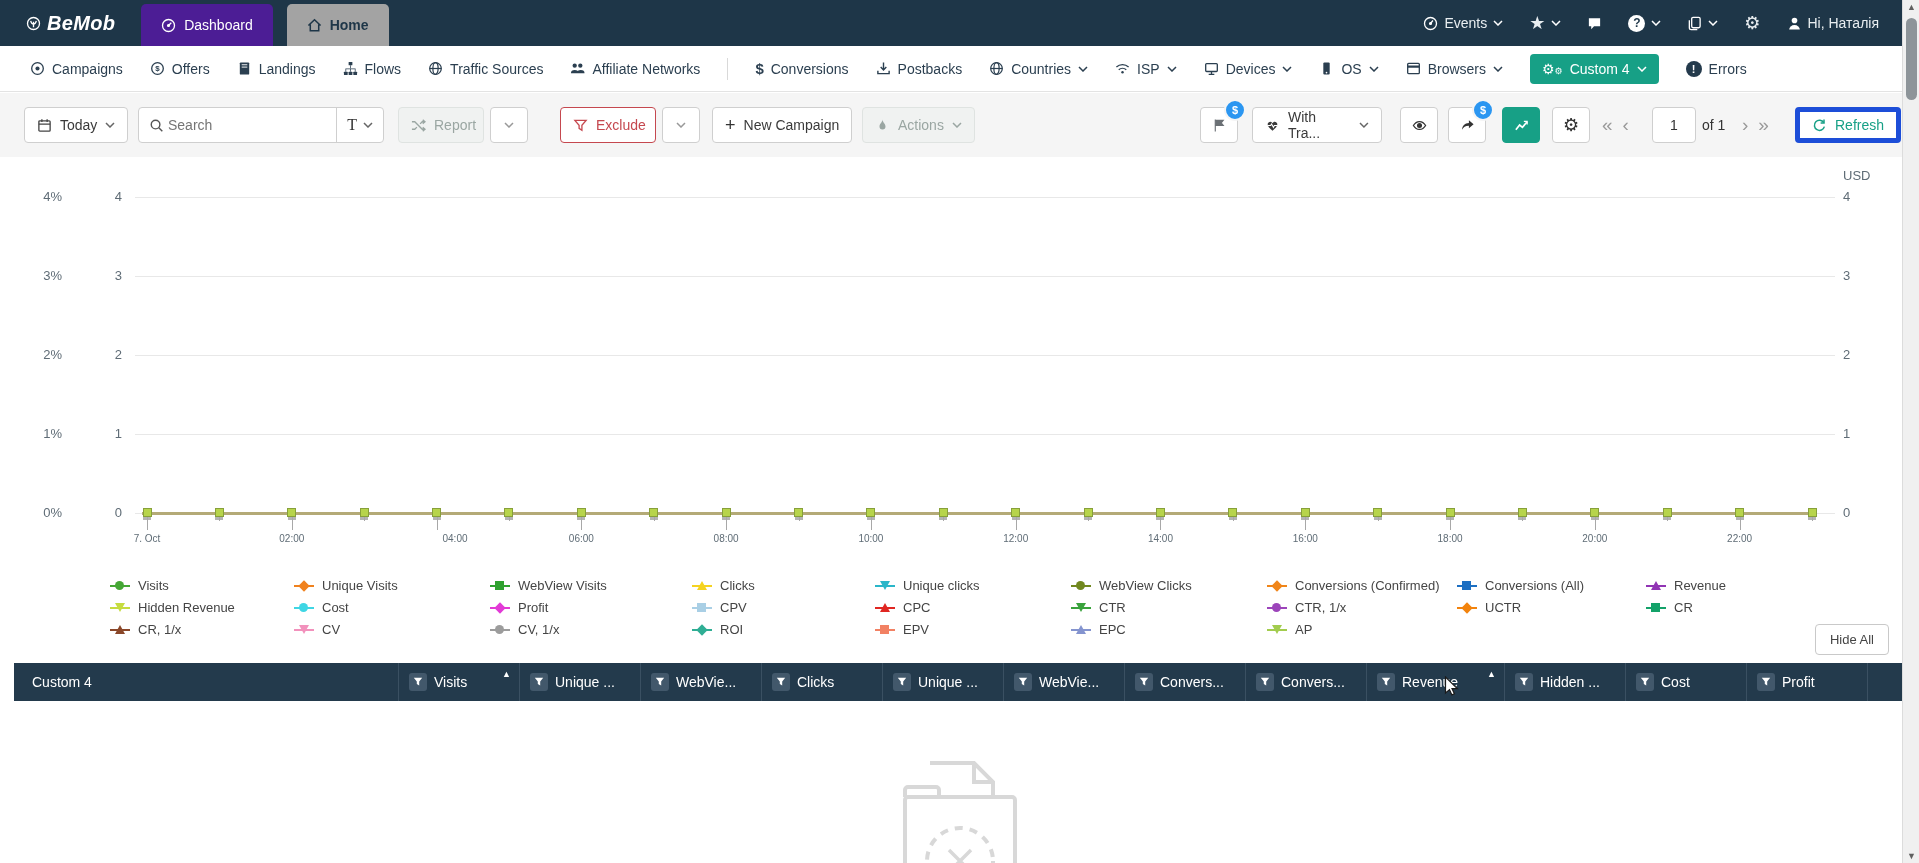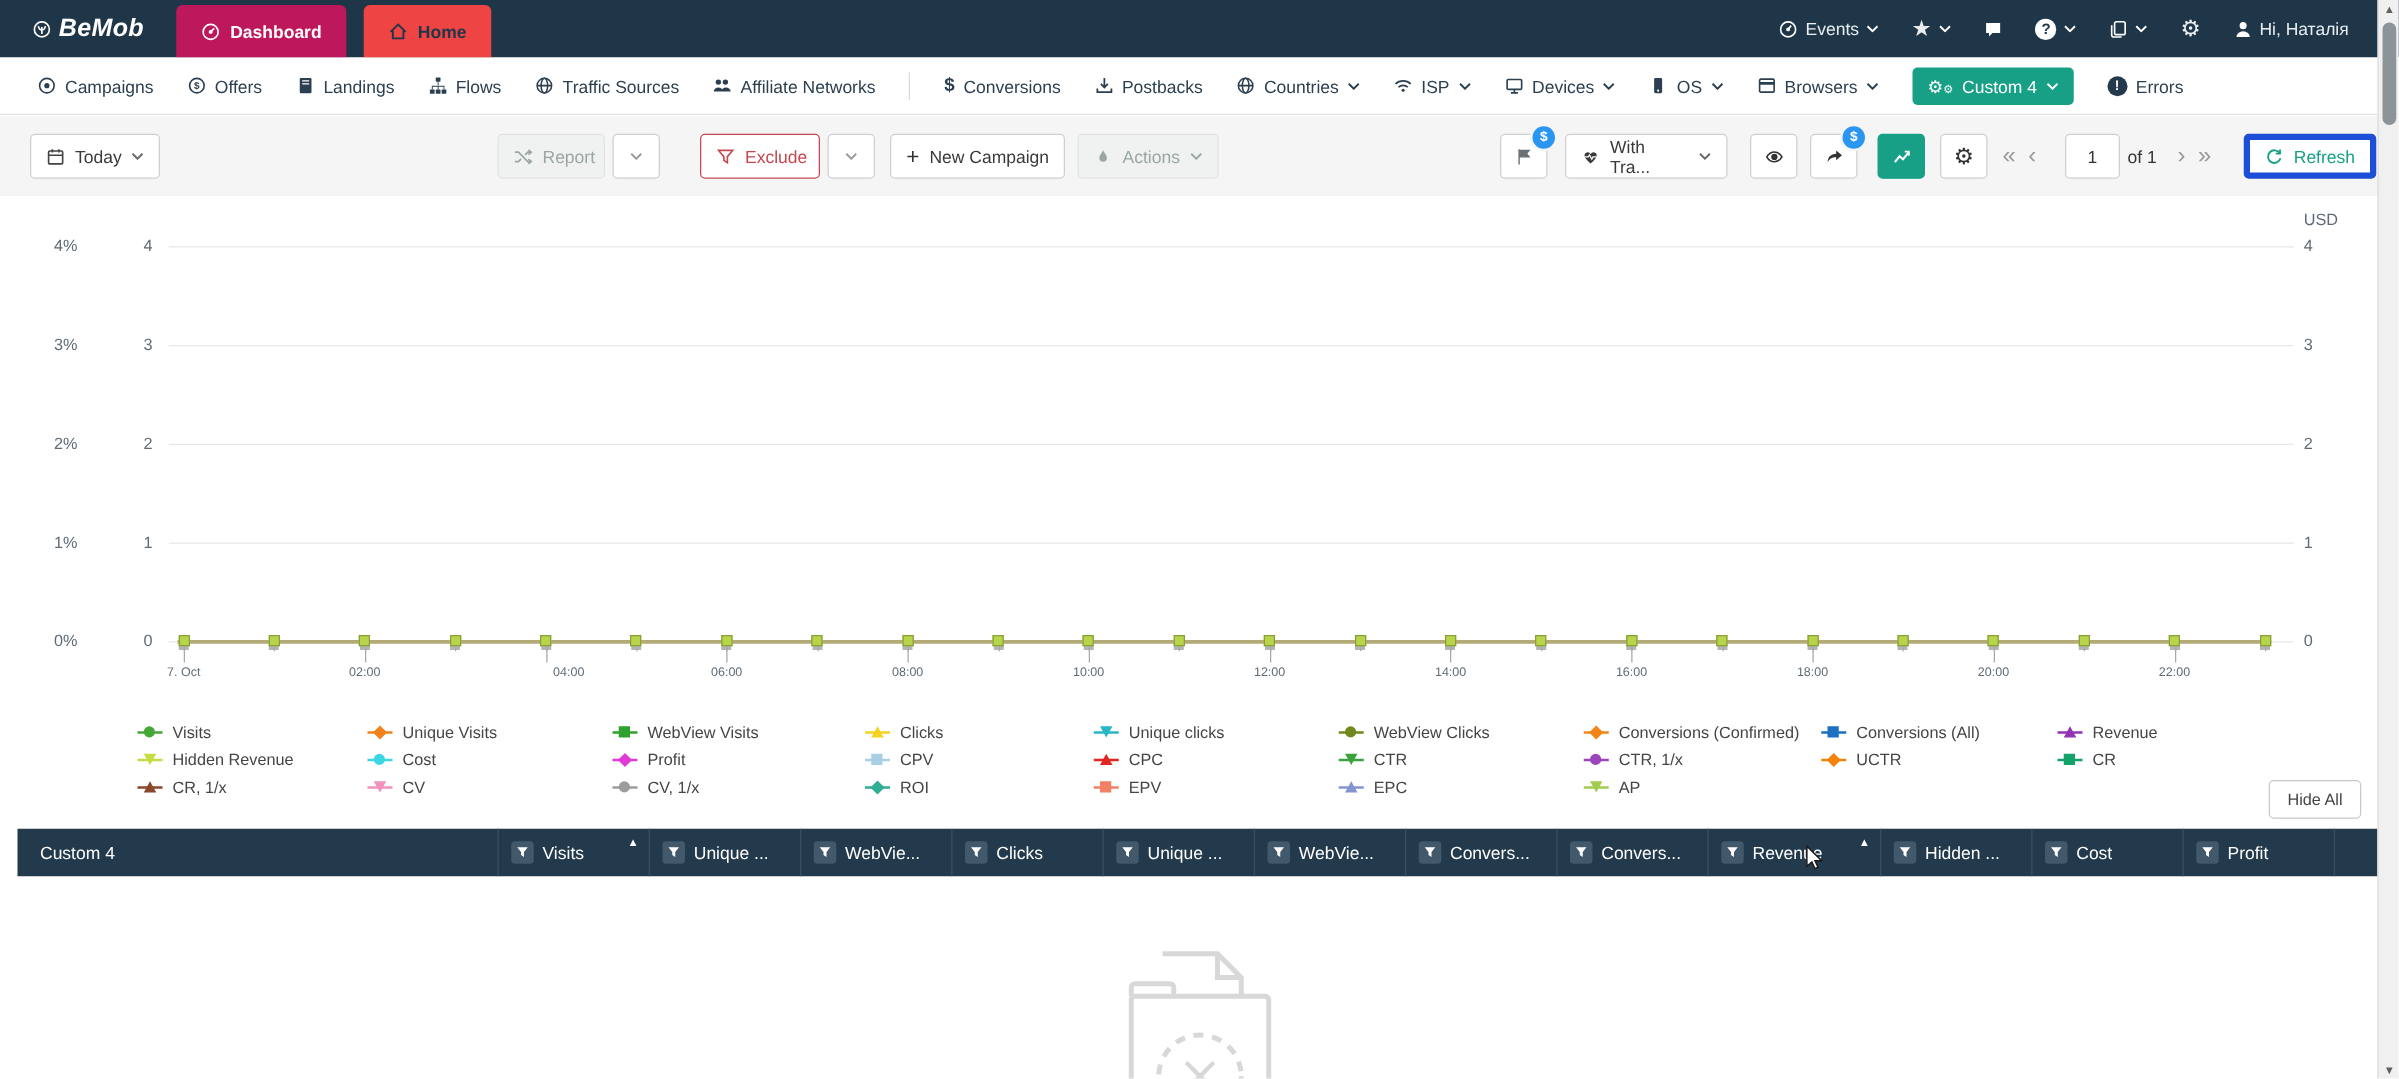--- a/index.html
+++ b/index.html
@@ -9,22 +9,22 @@
   .ic{width:15px;height:15px;flex:0 0 auto;}
   .car{width:10px;height:6px;}
 
   
   .topbar{position:absolute;left:0;top:0;width:100%;height:46px;background:#1e3648;
           display:flex;align-items:center;color:#eef3f5;}
   .logo{display:flex;align-items:center;gap:6px;margin:0 26px 0 26px;font-weight:bold;
         font-style:italic;font-size:20px;color:#fff;letter-spacing:.3px;}
   .tab{height:42px;margin-top:4px;display:flex;align-items:center;gap:8px;padding:0 20px;
        border-radius:5px 5px 0 0;cursor:pointer;}
-  .tab.dash{background:#be185d;color:#fff;margin-right:14px;font-weight:bold;}
-  .tab.home{background:#ef4444;color:#1e3648;font-weight:bold;}
+  .tab.dash{background:#4c1d95;color:#fff;margin-right:14px;}
+  .tab.home{background:#a3a3a3;color:#1e3648;font-weight:bold;}
   .top-right{margin-left:auto;display:flex;align-items:center;gap:26px;padding-right:40px;}
   .top-item{display:flex;align-items:center;gap:6px;cursor:pointer;color:#e9eef1;}
   .qmark{width:17px;height:17px;border-radius:50%;background:#fff;color:#1e3648;font-weight:bold;
          font-size:12px;display:flex;align-items:center;justify-content:center;}
   .gear-glyph{font-size:18px;line-height:1;}
 
   
   .navbar{position:absolute;left:0;top:46px;width:100%;height:46px;background:#fff;
           border-bottom:1px solid #e3e3e3;display:flex;align-items:center;gap:27px;
           padding-left:30px;color:#2b3f50;box-sizing:border-box;}
@@ -311,20 +311,33 @@
       <svg class="ic" viewBox="0 0 16 16" fill="none" stroke="#444" stroke-width="1.4">
           <rect x="2" y="3" width="12" height="11" rx="1"></rect>
           <path d="M2 6.6h12M5.2 1.4v2.8M10.8 1.4v2.8"></path>
         </svg>
       <span>Today</span>
       <svg class="car" viewBox="0 0 10 6" fill="none" stroke="#666" stroke-width="1.5">
           <path d="M1 1l4 4 4-4"></path>
         </svg>
     </div>
 
+    <div class="searchbox">
+      <svg class="ic mag" viewBox="0 0 16 16" fill="none" stroke="#555" stroke-width="1.5">
+          <circle cx="7" cy="7" r="4.6"></circle>
+          <path d="M10.5 10.5L14.2 14.2"></path>
+        </svg>
+      <input value="" placeholder="Search" style="">
+      <div class="tseg">
+        <span>T</span>
+        <svg class="car" viewBox="0 0 10 6" fill="none" stroke="#666" stroke-width="1.5">
+            <path d="M1 1l4 4 4-4"></path>
+          </svg>
+      </div>
+    </div>
 
     <div class="btn disabled" style="left:398px;width:86px;">
       <svg class="ic" viewBox="0 0 16 16" fill="none" stroke="#9aa6a2" stroke-width="1.4">
           <path d="M1 4h3l8 8h3M1 12h3l2.3-2.3M9.7 6.3L12 4h3M12.5 2l2.5 2-2.5 2M12.5 10l2.5 2-2.5 2"></path>
         </svg>
       <span>Report</span>
     </div>
     <div class="btn icon-only" style="left:490px;">
       <svg class="car" viewBox="0 0 10 6" fill="none" stroke="#999" stroke-width="1.5">
           <path d="M1 1l4 4 4-4"></path>

